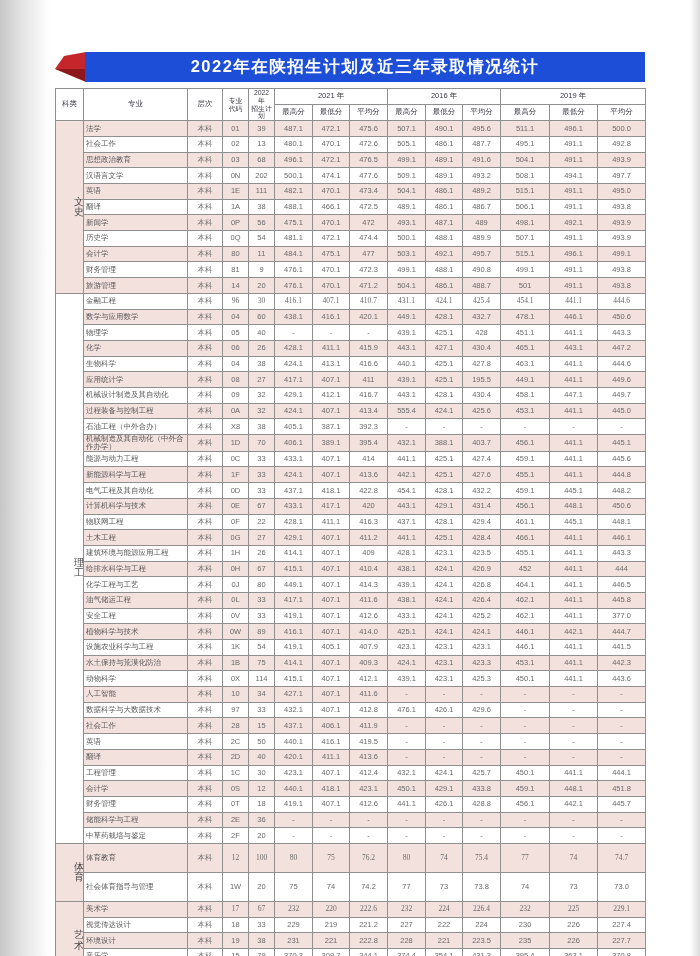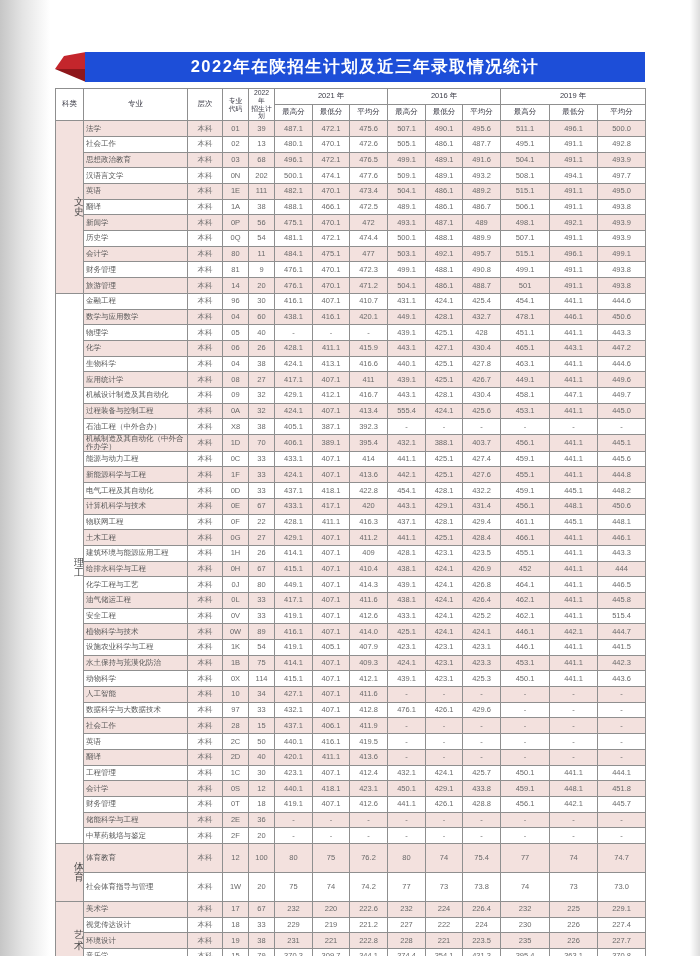--- a/index.html
+++ b/index.html
@@ -43,21 +43,21 @@
   .tbl tbody td{
     font-size:7.5px;color:#6a6a6a;height:14.7px;line-height:1.05;
   }
   .tbl tbody td.major{
     text-align:left;padding-left:2px;color:#585858;
   }
   .tbl tbody tr.stripe td{background:#f3e1de;}
   .tbl tbody td.cat{
     background:#ffffff;color:#474747;font-size:10px;letter-spacing:0;padding:18px;
   }
-  .tbl tbody tr.sec-start td{border-top:1.4px solid #5a5a5a;}
+  .tbl tbody tr.sec-start td{border-top:1.4px solid #5a5a5a;font-family:Liberation Serif, serif;}
 </style>
 </head>
 <body>
 
 <div class="edge-left"></div>
 <div class="edge-right"></div>
 
 <svg class="banner-fold" width="34" height="30" viewBox="0 0 34 30">
   <polygon points="3,17 12,4 34,0 34,17" fill="#c4262c"></polygon>
   <polygon points="3,17 34,17 34,30" fill="#8e171b"></polygon>
@@ -355,21 +355,21 @@
       <tr class="stripe">
         <td class="major">应用统计学</td>
         <td>本科</td>
         <td>08</td>
         <td>27</td>
         <td class="num">417.1</td>
         <td class="num">407.1</td>
         <td class="num">411</td>
         <td class="num">439.1</td>
         <td class="num">425.1</td>
-        <td class="num">426.7</td>
+        <td class="num">195.5</td>
         <td class="num">449.1</td>
         <td class="num">441.1</td>
         <td class="num">449.6</td>
       </tr>
       <tr>
         <td class="major">机械设计制造及其自动化</td>
         <td>本科</td>
         <td>09</td>
         <td>32</td>
         <td class="num">429.1</td>
@@ -583,21 +583,21 @@
         <td>0V</td>
         <td>33</td>
         <td class="num">419.1</td>
         <td class="num">407.1</td>
         <td class="num">412.6</td>
         <td class="num">433.1</td>
         <td class="num">424.1</td>
         <td class="num">425.2</td>
         <td class="num">462.1</td>
         <td class="num">441.1</td>
-        <td class="num">515.4</td>
+        <td class="num">377.0</td>
       </tr>
       <tr class="stripe">
         <td class="major">植物科学与技术</td>
         <td>本科</td>
         <td>0W</td>
         <td>89</td>
         <td class="num">416.1</td>
         <td class="num">407.1</td>
         <td class="num">414.0</td>
         <td class="num">425.1</td>

